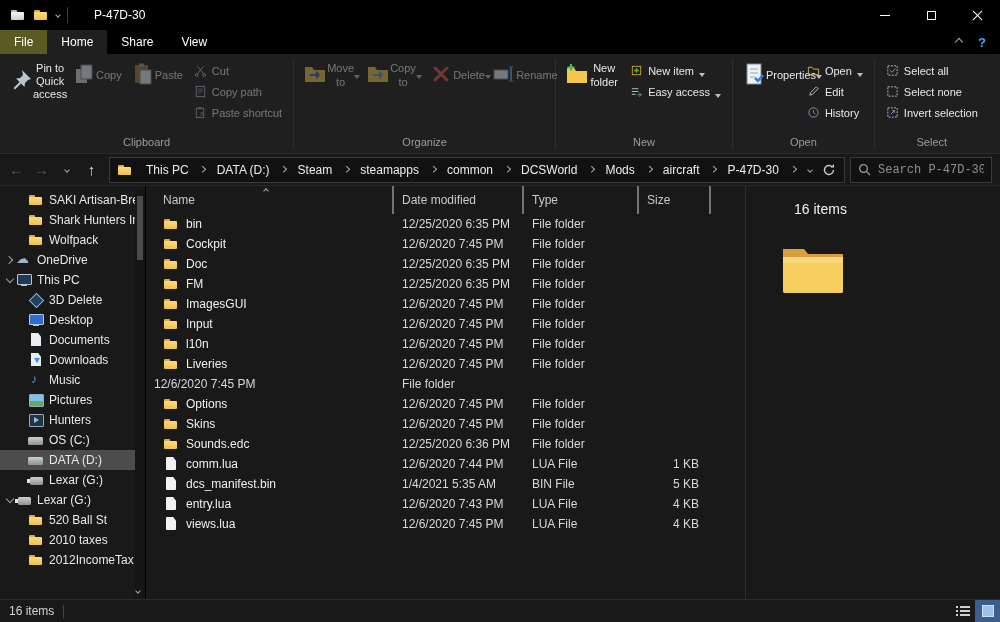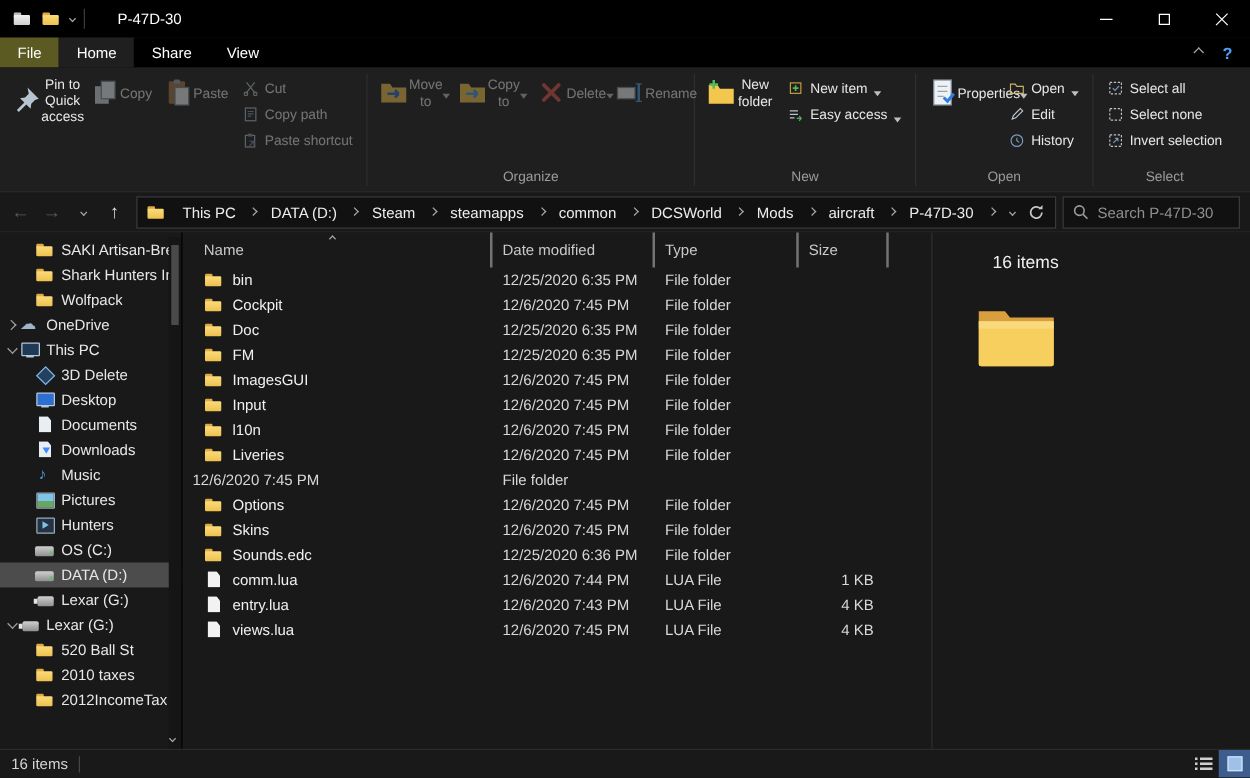--- a/index.html
+++ b/index.html
@@ -53,21 +53,21 @@
   .nav-btn.disabled{color:#5c5c5c}
   .nav-btn.enabled{color:#dcdcdc}
   .addressbox{flex:1;height:26px;background:#111;border:1px solid #3a3a3a;display:flex;align-items:center;padding:0 4px 0 7px;margin:0 5px;min-width:0}
   .crumbs{display:flex;align-items:center;height:100%;overflow:hidden;margin-left:6px}
   .crumb{display:flex;align-items:center;height:100%}
   .crumb-label{padding:0 7px;font-size:12px;color:#ededed;white-space:nowrap}
   .crumb-sep{width:14px;display:flex;justify-content:center;align-items:center;height:100%}
   .crumb-sep .chevron{transform:rotate(-45deg);width:4.5px;height:4.5px}
   .addr-right{margin-left:auto;display:flex;align-items:center;gap:10px;padding-right:4px}
   .searchbox{width:142px;height:26px;background:#111;border:1px solid #3a3a3a;display:flex;align-items:center;padding:0 7px;gap:7px;flex:0 0 142px}
-  .searchbox input{flex:1;background:transparent;border:0;outline:0;color:#ddd;font-size:12px;font-family:Liberation Sans, sans-serif;min-width:0}
+  .searchbox input{flex:1;background:transparent;border:0;outline:0;color:#ddd;font-size:12px;font-family:Liberation Mono, monospace;min-width:0}
   .searchbox input::placeholder{color:#8f8f8f}
 
   
   .main{flex:1;display:flex;min-height:0;background:#191919}
 
   
   .sidebar{width:146px;flex:0 0 146px;border-right:1px solid #000;position:relative;padding-top:4px;overflow:hidden}
   .sb-item{display:flex;align-items:center;height:20px;white-space:nowrap}
   .sb-item[data-indent="1"]{padding-left:4px}
   .sb-item[data-indent="2"]{padding-left:16px}
@@ -227,20 +227,21 @@
           <div class="rbtn-sm dim">
             <svg width="13" height="13" viewBox="0 0 14 14">
                 <rect x="2.5" y="2.5" width="8" height="10" fill="none" stroke="#b9c4cc"></rect>
                 <rect x="4.5" y="1" width="4" height="2.5" fill="#8f9aa3"></rect>
                 <path d="M6 11.5l4-4m-4 0h4v4" stroke="#7d99c0" fill="none"></path>
               </svg>
             <span>Paste shortcut</span>
           </div>
         </div>
       </div>
+      <div class="rgroup-label">Clipboard</div>
     </div>
     <div class="rsep"></div>
 
     <div class="rgroup">
       <div class="rgroup-content">
         <div class="rbtn-lg dim">
           <span class="ricon">
               <svg width="24" height="24" viewBox="0 0 24 24">
                 <path d="M2 5h7l2 3h11v12H2z" fill="#f3c64e"></path>
                 <path d="M7 13h9m0 0-3-3m3 3-3 3" stroke="#2f6fd1" stroke-width="2" fill="none"></path>
@@ -752,20 +753,30 @@
             <div class="cell namec">
               <span class="ic" data-icon="file"></span>
               <span>comm.lua</span>
             </div>
             <div class="cell">12/6/2020 7:44 PM</div>
             <div class="cell">LUA File</div>
             <div class="cell sizec">1 KB</div>
             <div class="cell"></div>
           </div>
 
+          <div class="fl-row">
+            <div class="cell namec">
+              <span class="ic" data-icon="file"></span>
+              <span>dcs_manifest.bin</span>
+            </div>
+            <div class="cell">1/4/2021 5:35 AM</div>
+            <div class="cell">BIN File</div>
+            <div class="cell sizec">5 KB</div>
+            <div class="cell"></div>
+          </div>
 
           <div class="fl-row">
             <div class="cell namec">
               <span class="ic" data-icon="file"></span>
               <span>entry.lua</span>
             </div>
             <div class="cell">12/6/2020 7:43 PM</div>
             <div class="cell">LUA File</div>
             <div class="cell sizec">4 KB</div>
             <div class="cell"></div>

